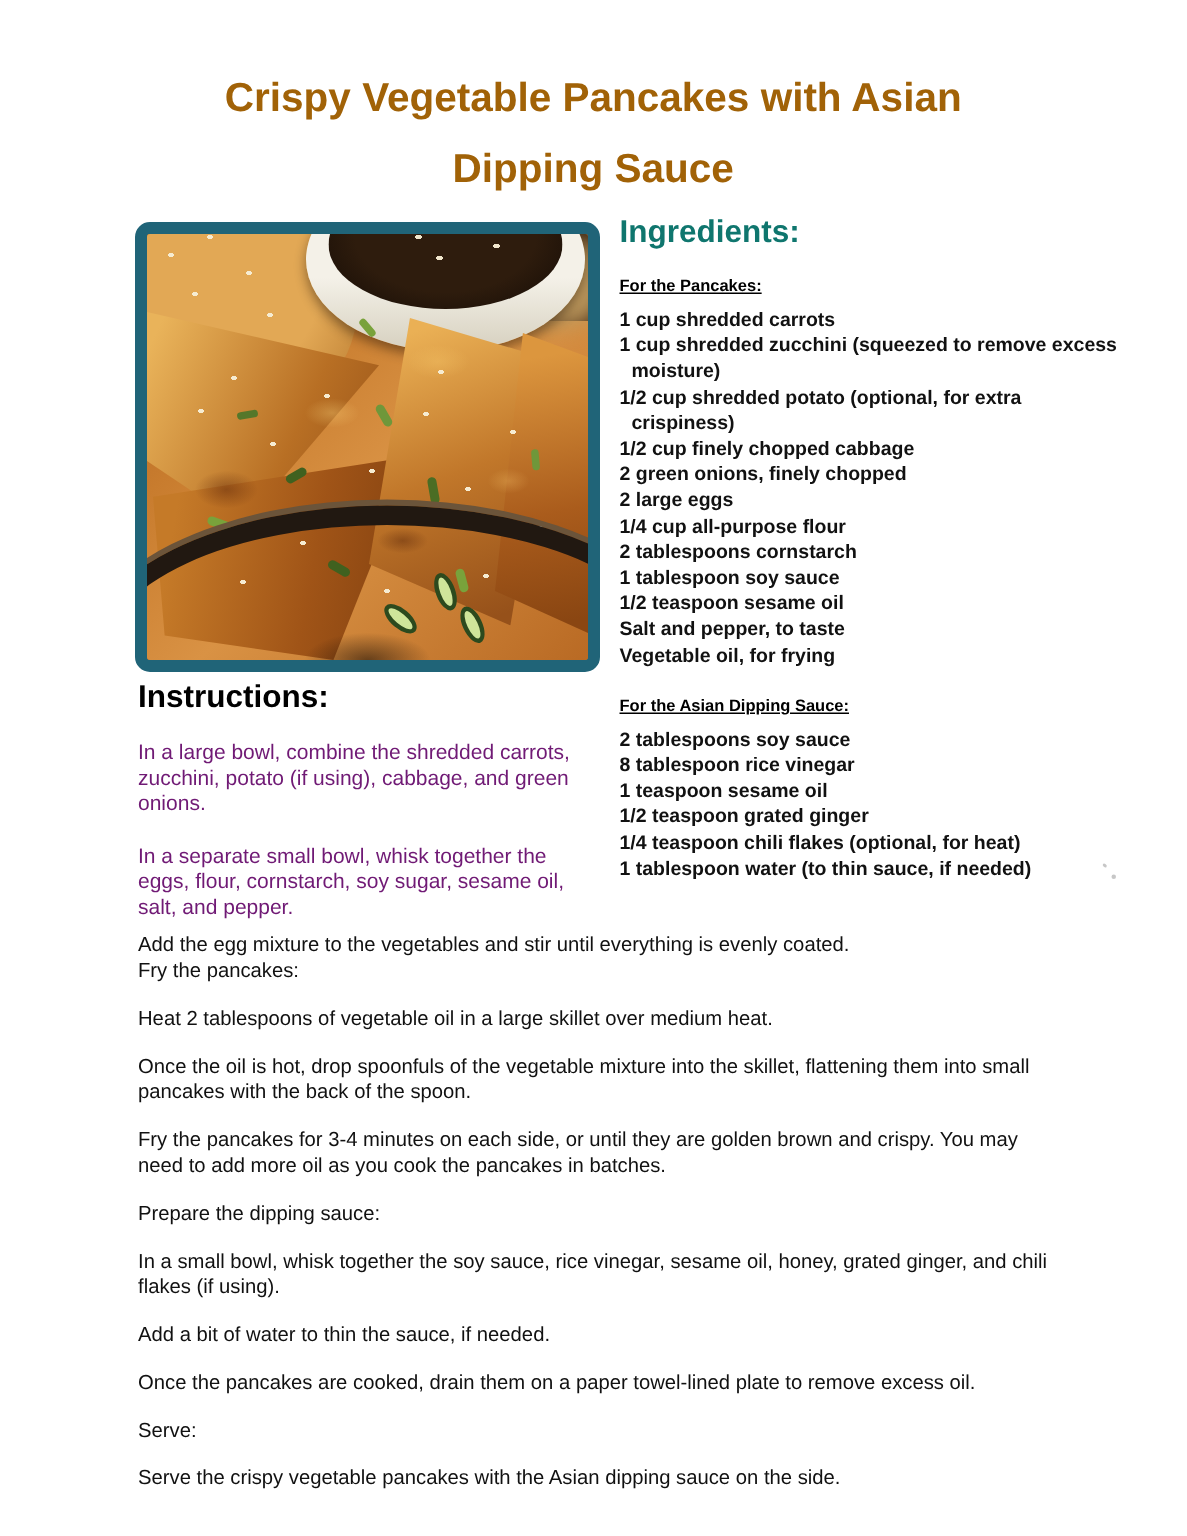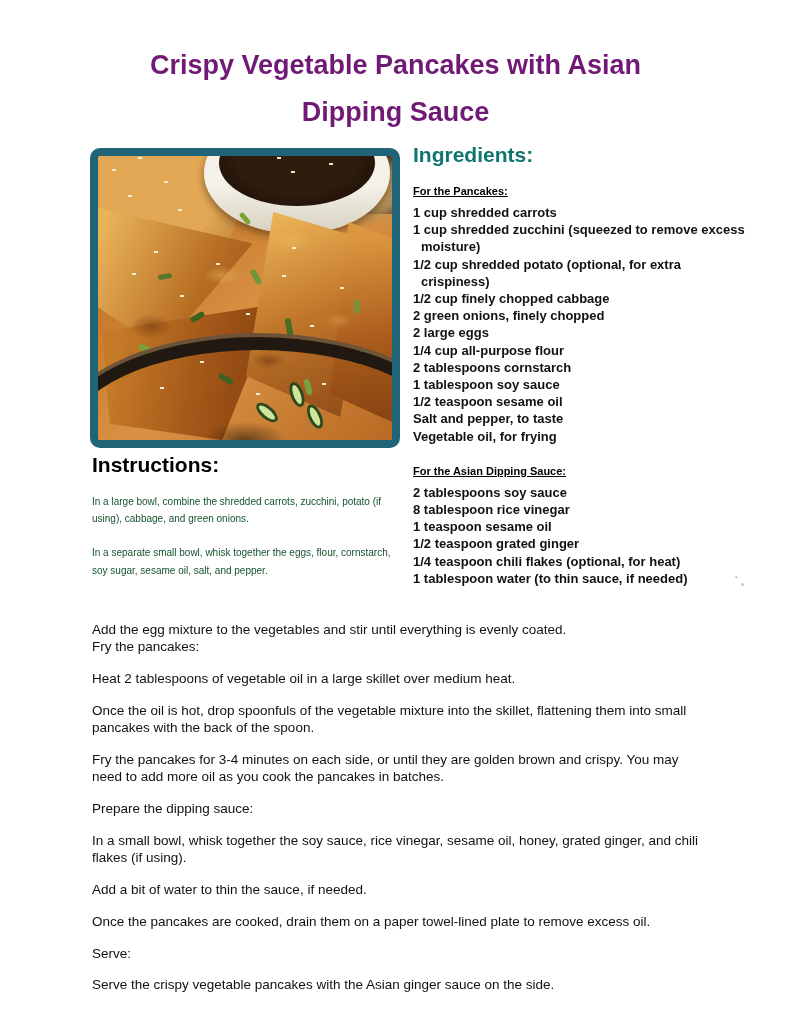--- a/index.html
+++ b/index.html
@@ -7,21 +7,21 @@
     position:relative;
     width:791px;height:1024px;
     background:#ffffff;
     font-family:"Liberation Sans", sans-serif;
     color:#111111;
     overflow:hidden;
   }
   
   .title{
     position:absolute;top:42px;left:0;width:791px;
-    text-align:center;font-size:27px;line-height:47px;font-weight:700;color:#701a75;
+    text-align:center;font-size:27px;line-height:47px;font-weight:700;color:#a16207;
     margin:0;
   }
   .title span{display:block;}
   
   .photo{
     position:absolute;left:90px;top:148px;width:310px;height:300px;
     border:8px solid #206478;border-radius:10px;box-sizing:border-box;
     overflow:hidden;background:#b96f28;
   }
   .photo-inner{position:relative;width:294px;height:284px;overflow:hidden;
@@ -92,21 +92,21 @@
   
   .ingredients{position:absolute;left:413px;top:142px;width:335px;}
   .ingredients h2{font-size:21px;line-height:26px;margin:0 0 16px;font-weight:700;color:#0f766e;}
   .ingredients h3{font-size:11px;line-height:15px;margin:0 0 5px;font-weight:700;
     text-decoration:underline;color:#000;}
   .ing{font-size:13px;line-height:17.2px;padding-left:8px;text-indent:-8px;color:#111;font-weight:bold;}
   .sauce-head{margin-top:19px !important;}
   
   .instructions-left{position:absolute;left:92px;top:452px;width:302px;}
   .instructions-left h2{font-size:21px;line-height:26px;margin:0 0 15px;font-weight:700;color:#000;}
-  .instructions-left p{font-size:10px;line-height:17.2px;margin:0 0 17px;color:#14532d;}
+  .instructions-left p{font-size:14px;line-height:17.2px;margin:0 0 17px;color:#701a75;}
   
   .body-text{position:absolute;left:92px;top:621px;width:618px;}
   .body-text p{font-size:13.5px;line-height:17.3px;margin:0 0 14.5px;color:#111;white-space:pre-line;}
   
   .artifact{position:absolute;left:735px;top:576px;width:10px;height:12px;opacity:.55;}
   .artifact i{position:absolute;background:#9a9a9a;border-radius:50%;}
   .artifact i:nth-child(1){left:0;top:0;width:3px;height:2px;transform:rotate(40deg);}
   .artifact i:nth-child(2){left:6px;top:7px;width:3px;height:3px;}
 </style>
 </head>
@@ -194,21 +194,21 @@
     <p>Add the egg mixture to the vegetables and stir until everything is evenly coated.
 Fry the pancakes:</p>
     <p>Heat 2 tablespoons of vegetable oil in a large skillet over medium heat.</p>
     <p>Once the oil is hot, drop spoonfuls of the vegetable mixture into the skillet, flattening them into small pancakes with the back of the spoon.</p>
     <p>Fry the pancakes for 3-4 minutes on each side, or until they are golden brown and crispy. You may need to add more oil as you cook the pancakes in batches.</p>
     <p>Prepare the dipping sauce:</p>
     <p>In a small bowl, whisk together the soy sauce, rice vinegar, sesame oil, honey, grated ginger, and chili flakes (if using).</p>
     <p>Add a bit of water to thin the sauce, if needed.</p>
     <p>Once the pancakes are cooked, drain them on a paper towel-lined plate to remove excess oil.</p>
     <p>Serve:</p>
-    <p>Serve the crispy vegetable pancakes with the Asian ginger sauce on the side.</p>
+    <p>Serve the crispy vegetable pancakes with the Asian dipping sauce on the side.</p>
   </div>
 
   <div class="artifact">
       <i></i>
       <i></i>
     </div>
 
 </div>
 
 </body></html>

